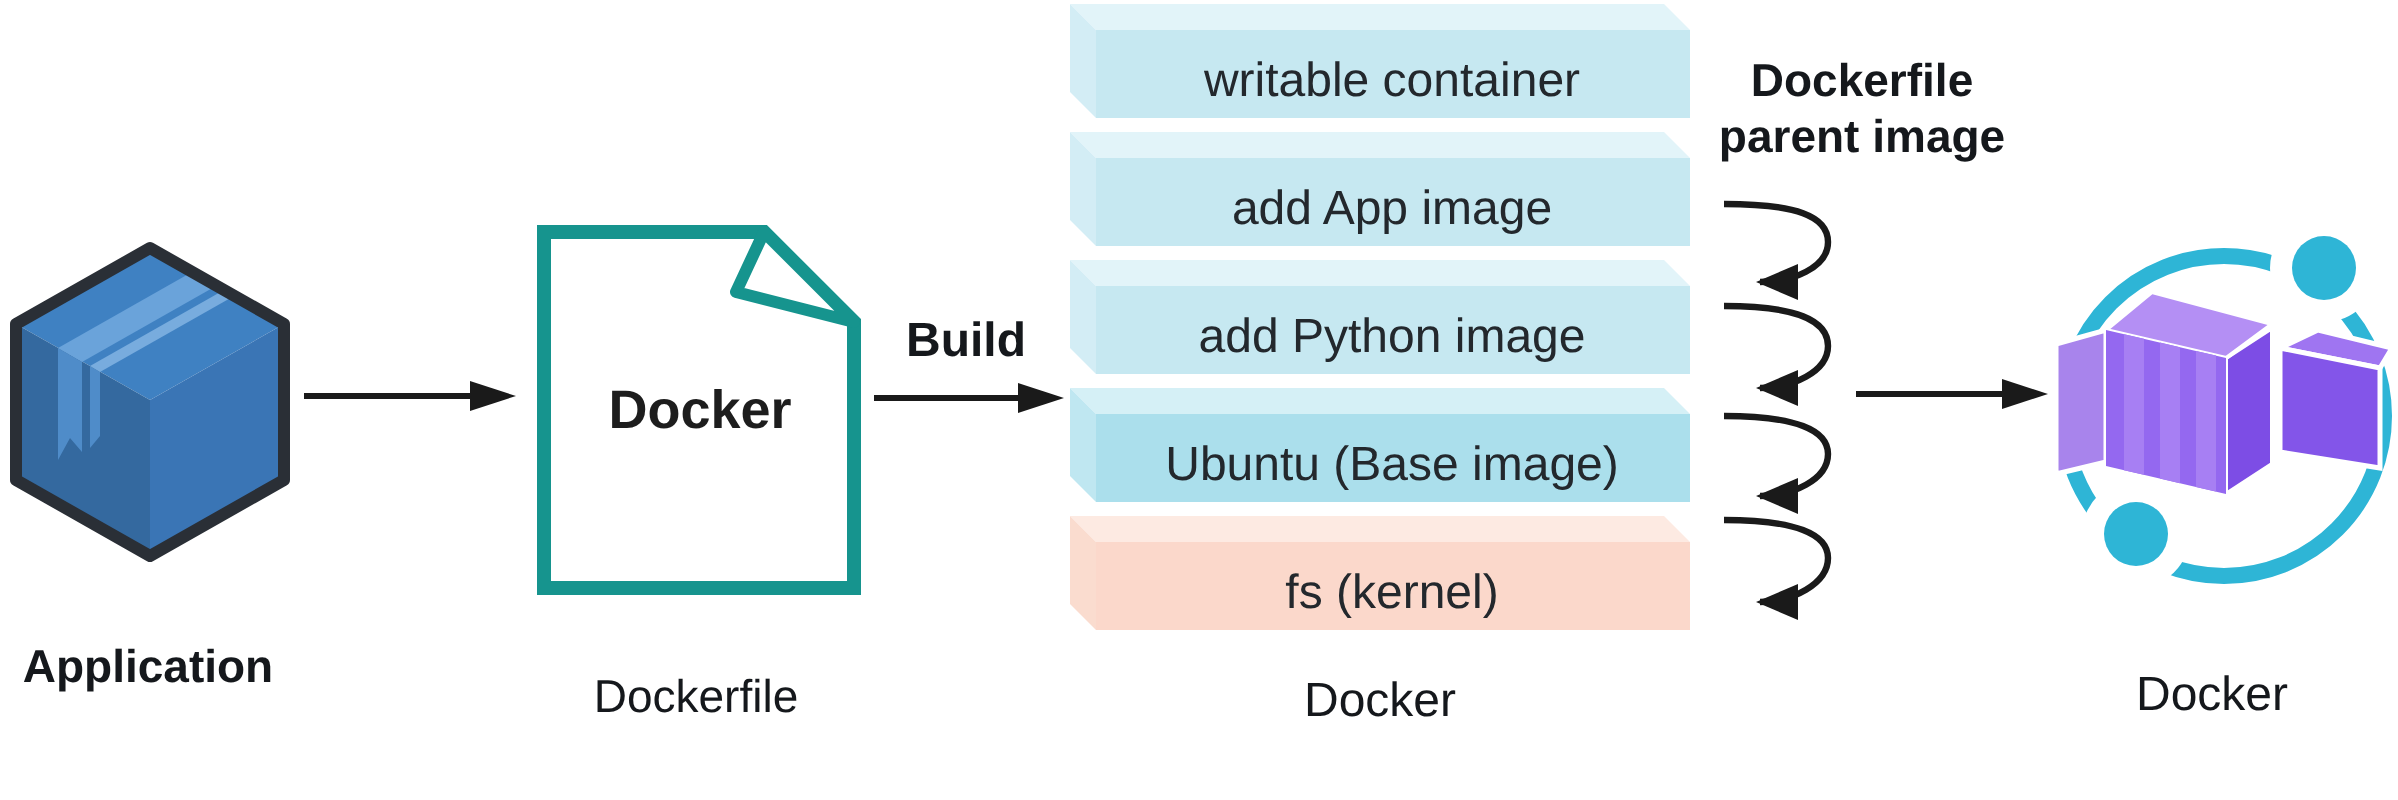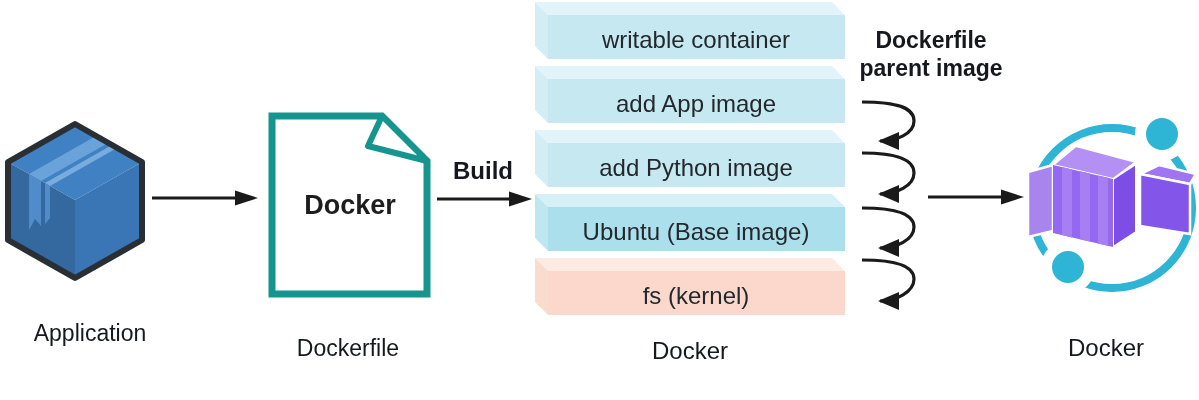--- a/index.html
+++ b/index.html
@@ -23,21 +23,21 @@
   <svg class="abs" style="left:2px;top:118px;" width="146" height="172" viewBox="0 0 146 172">
     <polygon points="73,6 140,44 73,82 6,44" fill="#3f81c2"></polygon>
     <polygon points="6,44 73,82 73,160 6,122" fill="#34699f"></polygon>
     <polygon points="140,44 140,122 73,160 73,82" fill="#3a75b5"></polygon>
     <polygon points="27,56 94,18 106,25 39,63" fill="#6aa3da"></polygon>
     <polygon points="43,65 110,27 115,30 48,68" fill="#78acde"></polygon>
     <polygon points="27,56 39,63 39,108 33,101 27,112" fill="#4f8cc9"></polygon>
     <polygon points="43,65 48,68 48,100 43,106" fill="#4f8cc9"></polygon>
     <path d="M73,6 L140,44 L140,122 L73,160 L6,122 L6,44 Z" fill="none" stroke-width="6" stroke-linejoin="round" stroke="#2a2f36"></path>
   </svg>
-  <div class="abs lbl" style="left:16px;top:319px;width:148px;">Application</div>
+  <div class="abs lbl" style="left:0px;top:319px;width:148px;font-weight:bold;">Application</div>
 
   <svg class="abs" style="left:148px;top:185px;" width="115" height="26" viewBox="0 0 115 26">
     <line x1="4" y1="13" x2="89" y2="13" stroke-width="3" stroke="#1a1a1a"></line>
     <polygon points="110,13 87,5.5 87,20.5" fill="#1a1a1a"></polygon>
   </svg>
 
   <svg class="abs" style="left:266px;top:110px;" width="168" height="190" viewBox="0 0 168 190">
     <path d="M6,6 H116 L161,51 V184 H6 Z" fill="#ffffff" stroke-width="7" stroke-linejoin="miter" stroke="#16948e"></path>
     <path d="M116,6 L161,51 L102,36 Z" fill="#ffffff" stroke-width="6" stroke-linejoin="round" stroke="#16948e"></path>
     <text class="doc-text" x="84" y="104">Docker</text>

